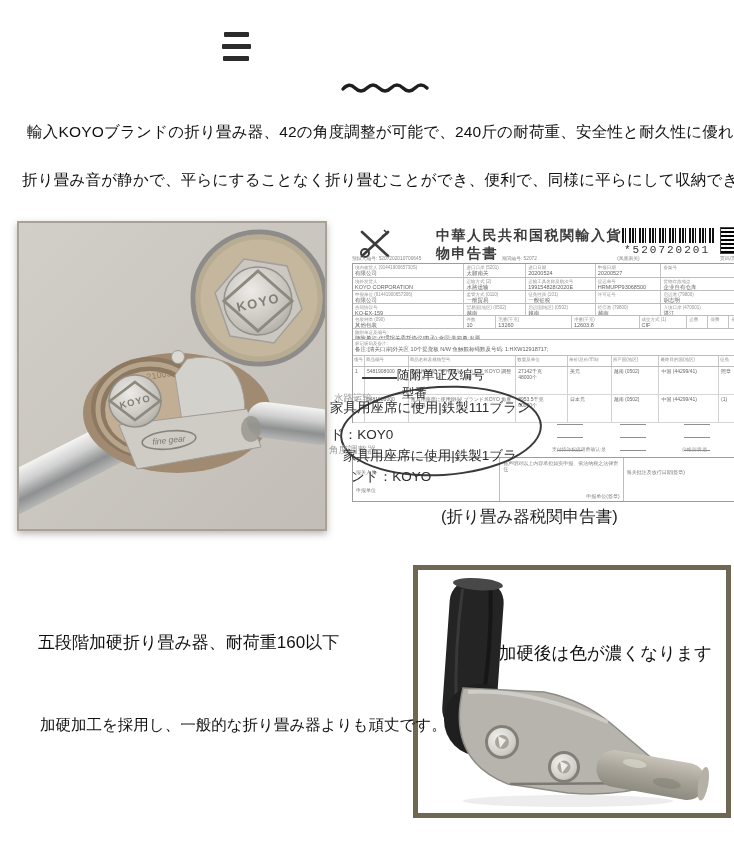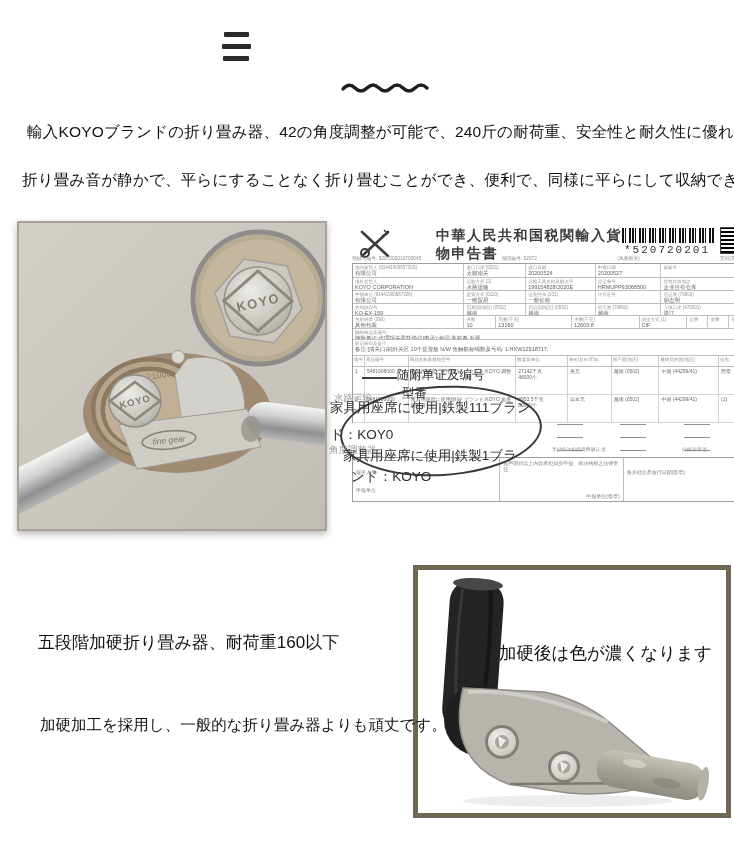--- a/index.html
+++ b/index.html
@@ -372,20 +372,21 @@
     <div class="abs anno-label" style="left:402px;top:385px">型番</div>
     <div class="abs oval" style="left:340px;top:386px;width:198px;height:86px"></div>
     <div class="abs anno-faint" style="left:334px;top:392px">水路运输</div>
     <div class="abs anno-dark" style="left:330px;top:399px">家具用座席に使用|鉄製111ブラン</div>
     <div class="abs anno-dark" style="left:330px;top:426px">ド：KOY0</div>
     <div class="abs anno-faint" style="left:329px;top:444px">角度調整器</div>
     <div class="abs anno-dark" style="left:343px;top:447px">家具用座席に使用|鉄製1ブラ</div>
     <div class="abs anno-dark" style="left:351px;top:468px">ンド：KOYO</div>
   </div>
 
+  <div class="abs caption" style="left:441px;top:506px">(折り畳み器税関申告書)</div>
 
   <div class="abs photo2" style="left:413px;top:565px;width:308px;height:243px">
     <svg width="308" height="243" viewBox="0 0 308 243">
       <defs>
         <linearGradient id="galv" x1="0" y1="0" x2="0" y2="1">
           <stop offset="0" stop-color="#c7c3b8"></stop>
             <stop offset="0.5" stop-color="#a7a399"></stop>
             <stop offset="1" stop-color="#8d8a80"></stop>
         </linearGradient>
         <radialGradient id="riv" cx="0.38" cy="0.35" r="0.85">

